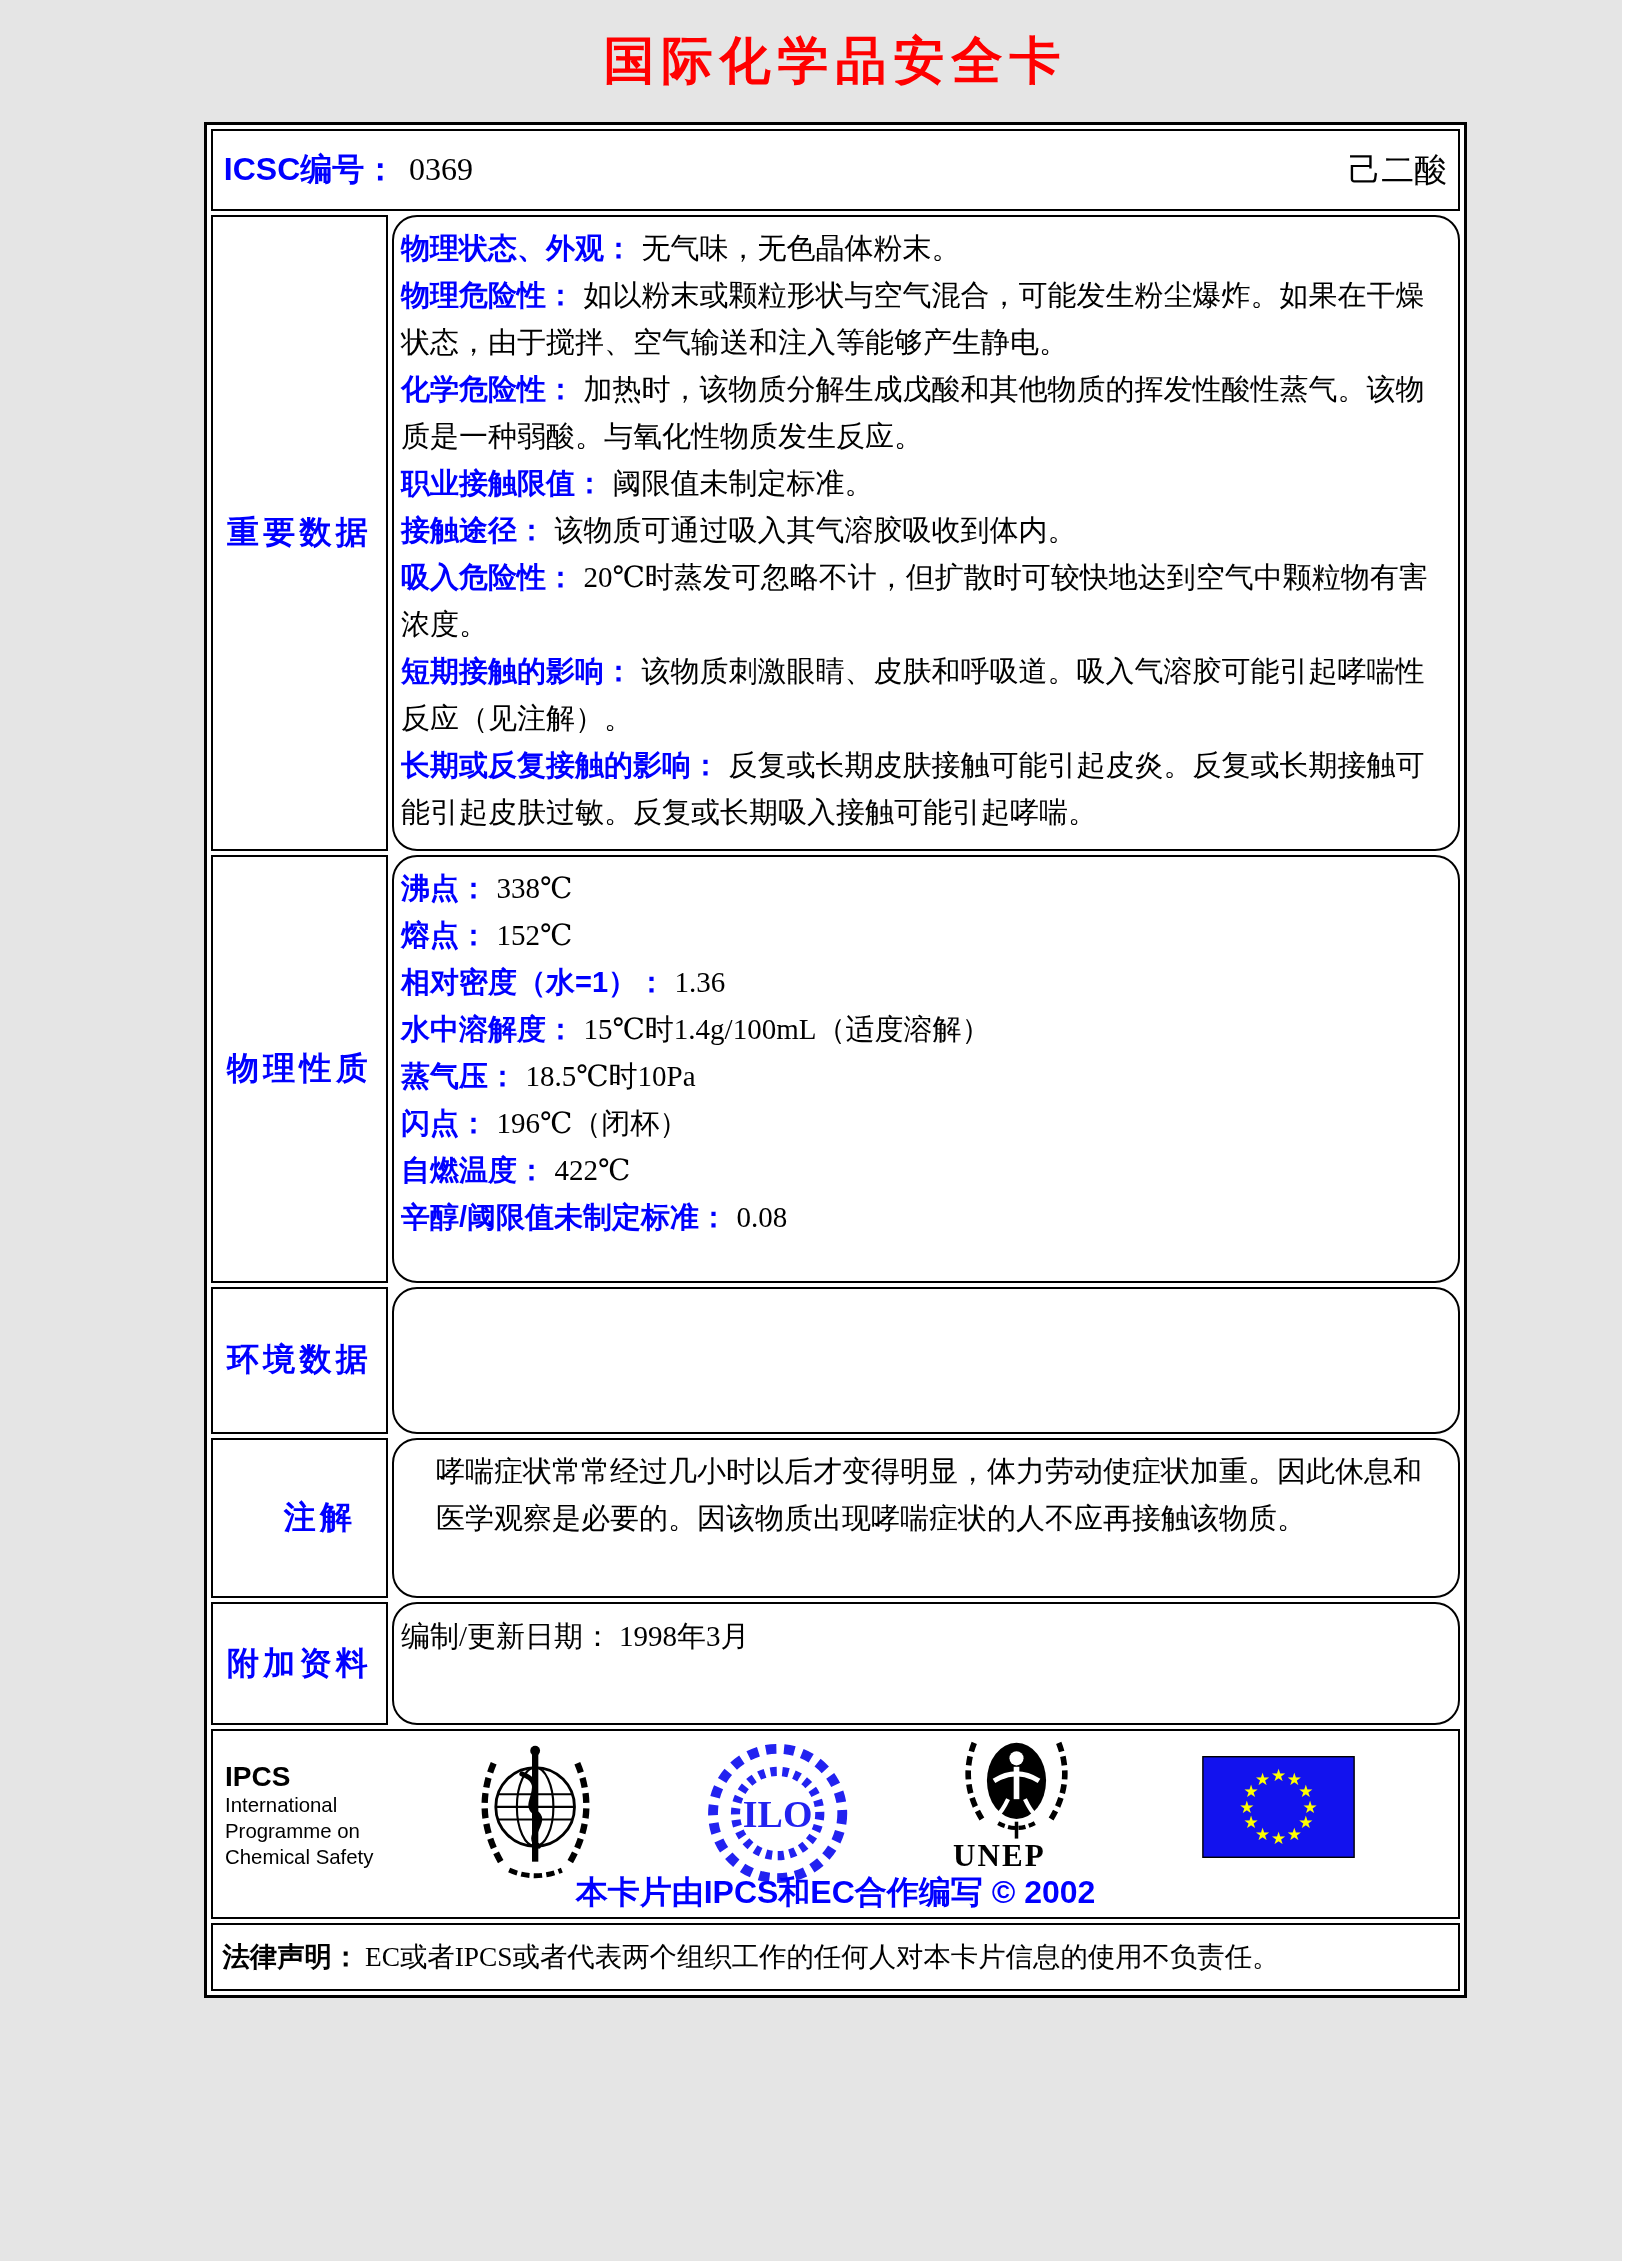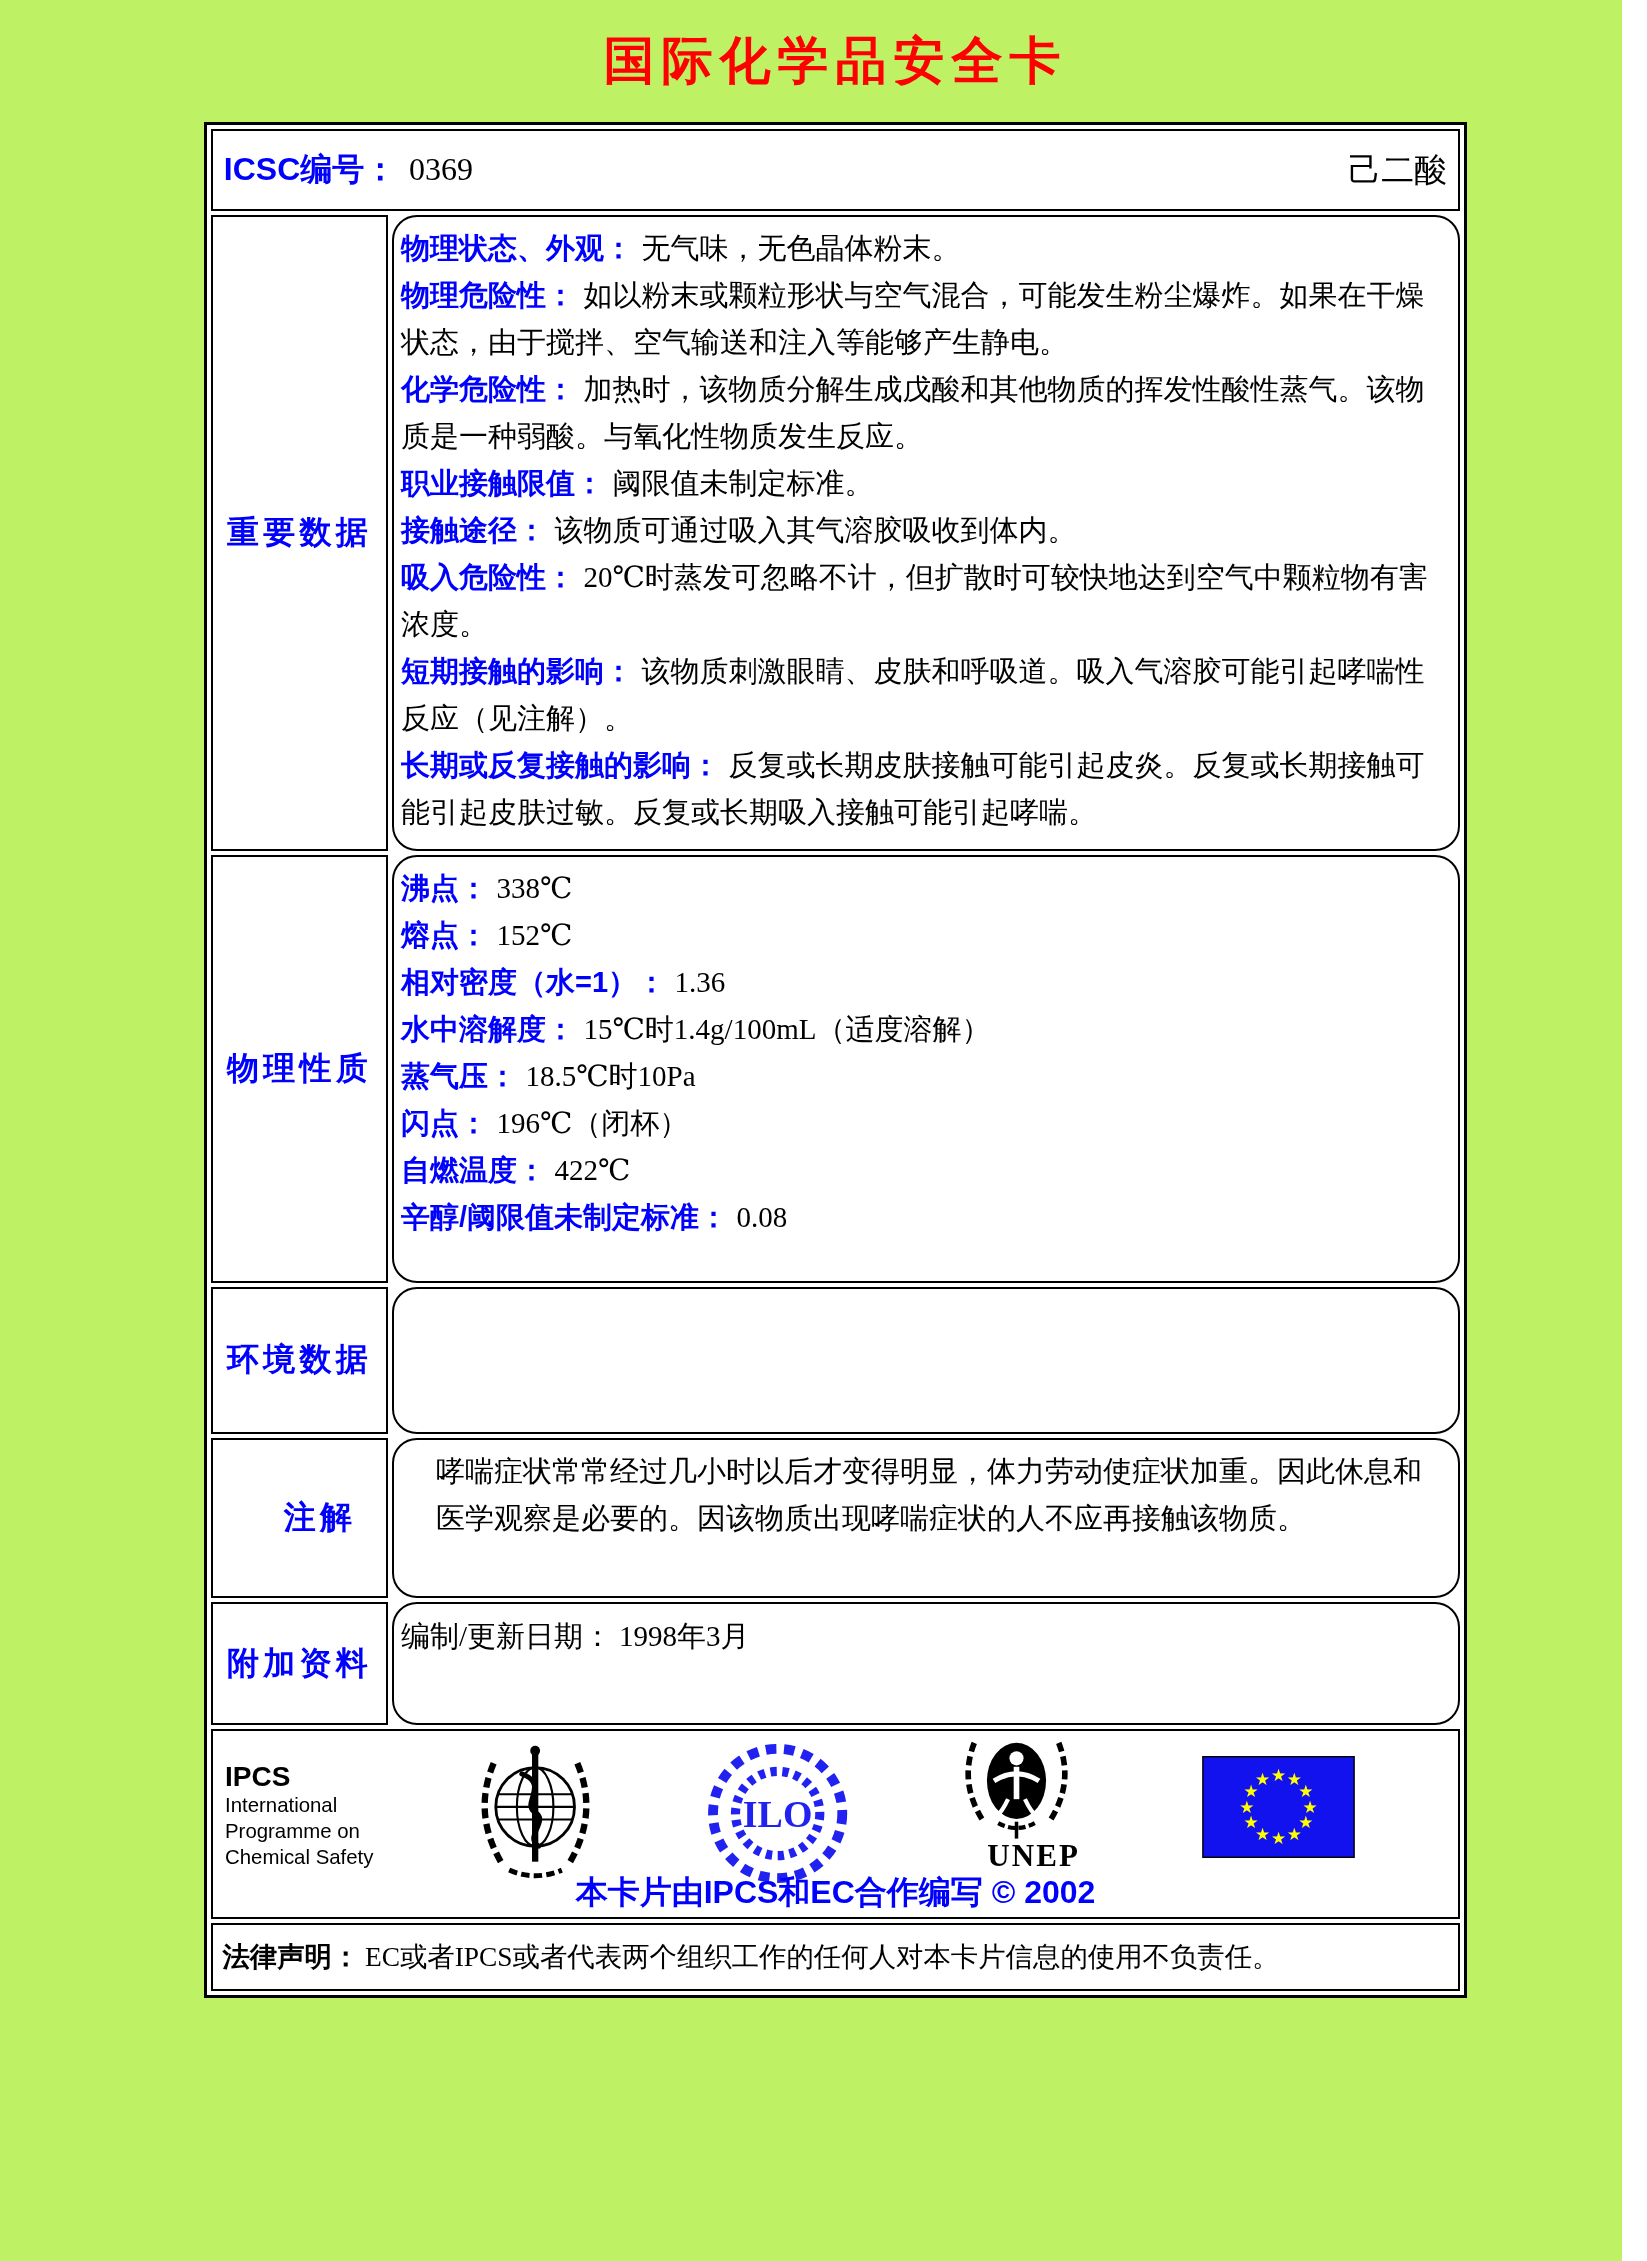--- a/index.html
+++ b/index.html
@@ -1,16 +1,16 @@
 <!DOCTYPE html>
 <html style="font-size:11.3px"><head>
 <meta charset="utf-8">
 <style>
   html,body{margin:0;padding:0;background:#fff;}
-  .page{position:relative;width:1622px;height:2261px;background:#bef264;overflow:hidden;
+  .page{position:relative;width:1622px;height:2261px;background:#e5e5e5;overflow:hidden;
         font-family:"Liberation Serif","DejaVu Serif",serif;color:#000;}
   .title{position:absolute;left:204px;top:27px;width:1263px;margin:0;text-align:center;
          font-family:"Liberation Sans","DejaVu Sans",sans-serif;font-weight:bold;
          color:#FF0000;font-size:51px;letter-spacing:7px;}
   table.card{position:absolute;left:204px;top:122px;width:1263px;table-layout:fixed;
          border-collapse:separate;border-spacing:4.9px;border:3.5px solid #000;background:#fff;}
   td{border:2.1px solid #000;vertical-align:top;background:#fff;}
   col.lab{width:177px;}
   .head-cell{height:76px;vertical-align:middle;}
   .head-row{display:flex;justify-content:space-between;align-items:center;padding:0 9.8px;}
@@ -32,21 +32,21 @@
   .f-label{font-family:"Liberation Sans","DejaVu Sans",sans-serif;font-weight:bold;color:#0000FF;margin-right:8.4px;}
   .f-value{color:#000;}
   .black-label{color:#000;margin-right:7px;}
   .logos-wrap{position:relative;height:100%;width:100%;}
   .ipcs-block{position:absolute;left:11px;top:29.5px;font-family:"Liberation Sans","DejaVu Sans",sans-serif;color:#000;}
   .ipcs-title{font-weight:bold;font-size:28px;line-height:31px;margin:0;}
   .ipcs-line{font-size:20.4px;line-height:26px;margin:0;}
   .logo{position:absolute;}
   .logo-who{left:253px;top:9.8px;}
   .logo-ilo{left:492px;top:7px;}
-  .logo-unep{left:739px;top:1.4px;text-align:right;width:127px;}
+  .logo-unep{left:739px;top:1.4px;text-align:left;width:127px;}
   .unep-text{font-family:"Liberation Serif","DejaVu Serif",serif;font-weight:bold;
              font-size:31px;letter-spacing:2.1px;line-height:34px;color:#000;margin-top:-2.8px;}
   .logo-eu{left:988px;top:24px;}
   .caption{position:absolute;left:0;bottom:1.4px;width:100%;text-align:center;
            font-family:"Liberation Sans","DejaVu Sans",sans-serif;font-weight:bold;
            color:#0000FF;font-size:32px;}
   .legal-p{margin:0;padding:2.8px 8.4px;font-size:27.4px;line-height:37px;}
   .legal-label{font-family:"Liberation Sans","DejaVu Sans",sans-serif;font-weight:bold;color:#000;margin-right:5.6px;}
 </style>
 </head>

